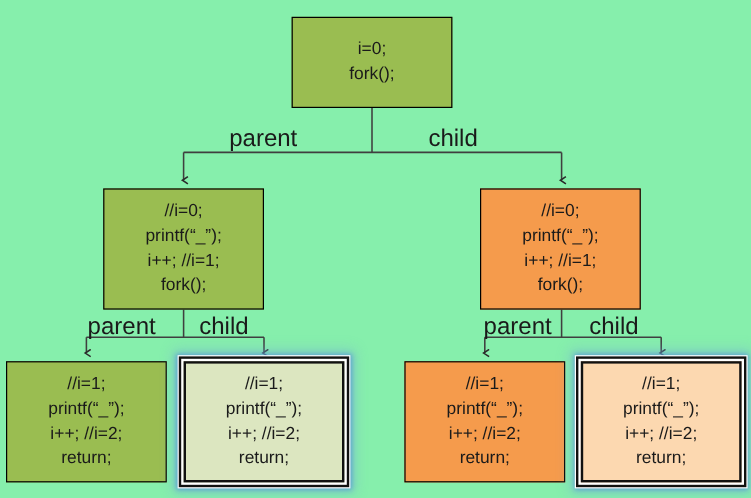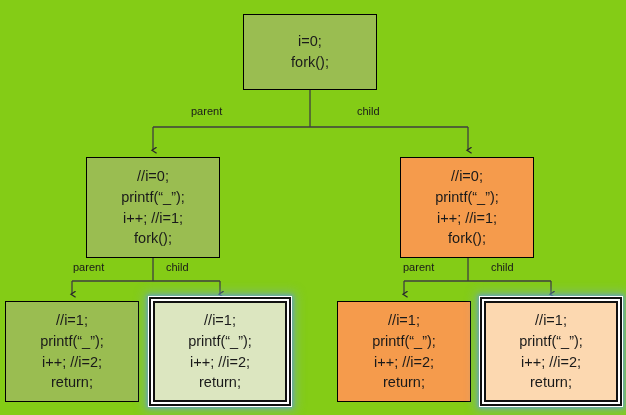--- a/index.html
+++ b/index.html
@@ -7,21 +7,21 @@
     padding: 0;
     background: #ffffff;
   }
   body {
     font-family: "Liberation Sans", sans-serif;
   }
   #diagram-root {
     position: relative;
     width: 626px;
     height: 415px;
-    background: #84cc16;
+    background: #86efac;
     overflow: hidden;
   }
   #edge-layer {
     position: absolute;
     left: 0;
     top: 0;
     width: 626px;
     height: 415px;
   }
   .node {
@@ -53,21 +53,21 @@
     outline: 2px solid #111111;
     outline-offset: 2px;
     box-shadow:
       0 0 0 5px #ffffff,
       0 0 4px 6px rgba(91,155,213,0.85),
       0 0 10px 9px rgba(120,170,220,0.45);
   }
 
   .edge-label {
     position: absolute;
-    font-size: 11px;
+    font-size: 20px;
     color: #1a1a1a;
     white-space: nowrap;
     z-index: 4;
     background: transparent;
   }
 </style>
 </head>
 <body>
 
 <div id="diagram-root">

